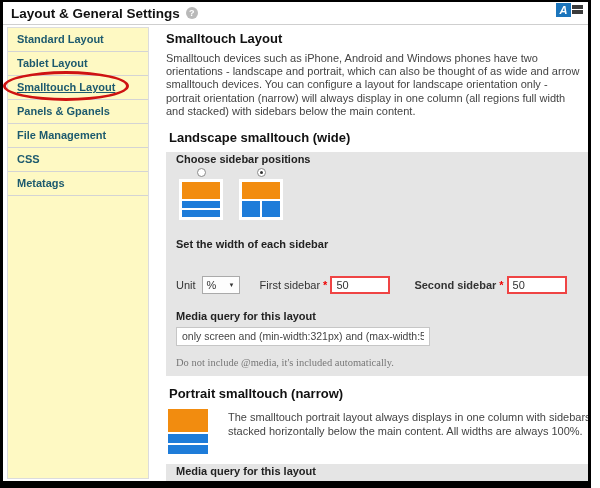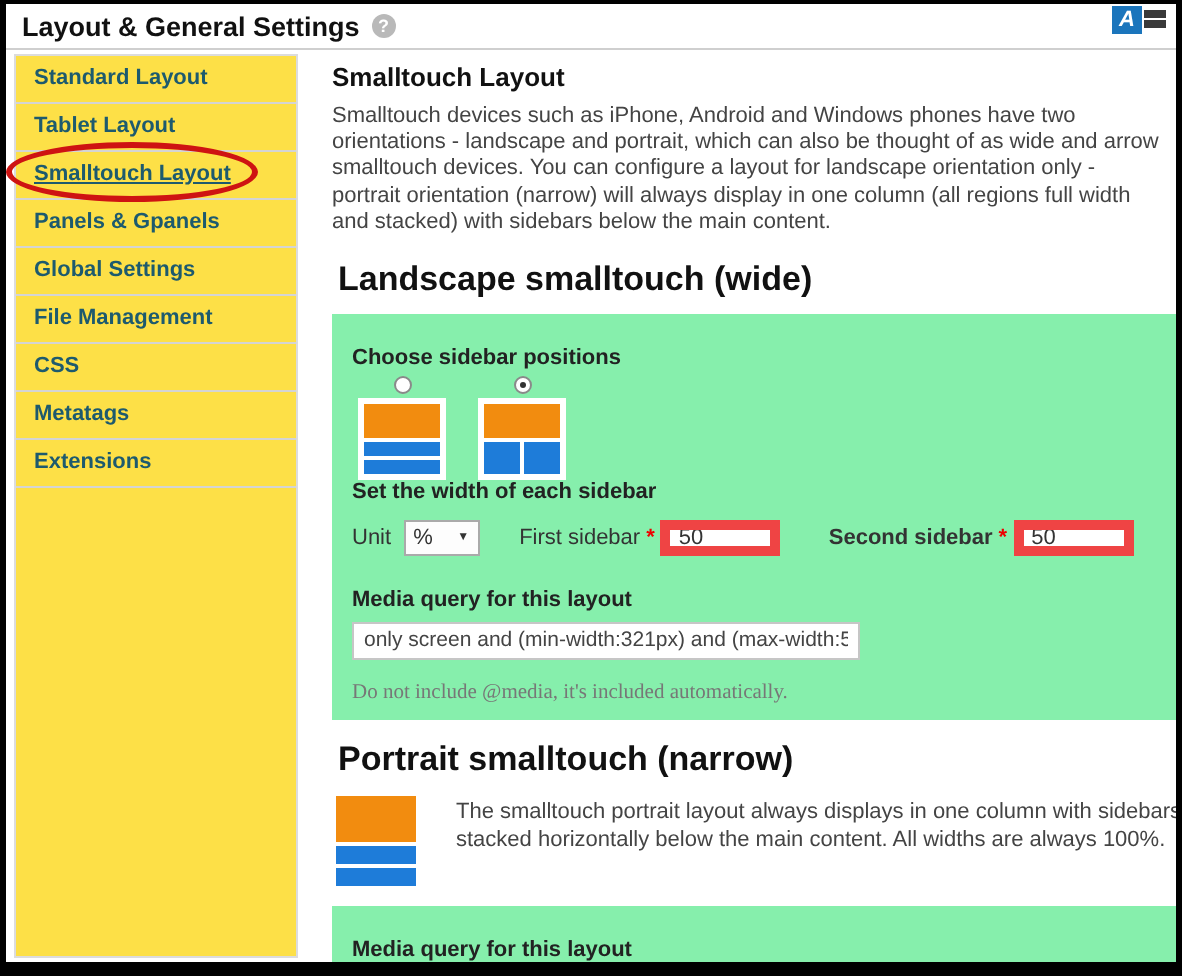--- a/index.html
+++ b/index.html
@@ -30,68 +30,68 @@
   .logo{position:absolute;top:1px;right:5px;display:flex;align-items:flex-start;gap:1px;}
   .logo-box{
     width:15px;height:14px;background:var(--logo_blue);color:#fff;
     font-weight:bold;font-style:italic;font-size:11px;line-height:14px;text-align:center;
   }
   .logo-text{display:flex;flex-direction:column;gap:1px;padding-top:2px;}
   .logo-text i{display:block;width:11px;height:4px;background:#3a3a3a;}
   
   .body{display:flex;height:457px;}
   .sidebar{
-    width:142px;margin:2px 0 3px 4px;background:#fde047;
+    width:142px;margin:2px 0 3px 4px;background:#fef9c3;
     border:1px solid #dcdcdc;flex-shrink:0;
   }
   .side-item{
     padding:5px 8px 6px 9px;border-bottom:1px solid #d4d4d4;
     font-size:11px;font-weight:bold;color:var(--link_teal);
     cursor:pointer;position:relative;
   }
   .side-item.active{text-decoration:underline;}
   .annotation-ellipse{
     position:absolute;left:-5px;top:-5px;width:126px;height:30px;
     border:3px solid var(--annotation_red);border-radius:50%;
     pointer-events:none;z-index:5;
   }
   .main{flex:1;padding:6px 10px 0 17px;}
   .main h1{font-size:13px;font-weight:bold;color:#111;margin-bottom:6px;}
   .intro{font-size:11px;line-height:1.2;color:#444;margin-bottom:12px;width:418px;}
-  .section-h{font-size:17px;font-weight:bold;color:#111;margin:0 0 7px 3px;}
-  .fieldset{background:#86efac;padding:16px 10px 8px;margin-bottom:10px;}
+  .section-h{font-size:13px;font-weight:bold;color:#111;margin:0 0 7px 3px;}
+  .fieldset{background:#e5e5e5;padding:1px 10px 8px;margin-bottom:10px;}
   .flabel{font-size:11px;font-weight:bold;color:#222;}
   
   .options-row{display:flex;gap:14px;margin:3px 0 0 2px;}
   .option{display:flex;flex-direction:column;align-items:center;width:46px;cursor:pointer;}
   .radio{
     width:9px;height:9px;border-radius:50%;border:1px solid #8a8a8a;background:#fff;
     margin-bottom:2px;position:relative;cursor:pointer;
   }
   .radio.checked::after{
     content:"";position:absolute;left:2px;top:2px;width:3px;height:3px;
     border-radius:50%;background:#333;
   }
   .thumb{background:#fff;padding:3px;width:44px;display:flex;flex-direction:column;gap:2px;}
   .blk-orange{height:17px;background:var(--orange);}
   .bar-blue{height:7px;background:var(--blue);}
   .sq-row{display:flex;gap:2px;}
   .sq-blue{width:18px;height:16px;background:var(--blue);flex:1;}
   
-  .w-label{}
-  .controls-row{display:flex;align-items:center;font-size:11px;color:#333;margin-top:8px;}
+  .w-label{margin-top:18px;}
+  .controls-row{display:flex;align-items:center;font-size:11px;color:#333;margin-top:26px;}
   .select{
     display:inline-flex;align-items:center;justify-content:space-between;
     width:38px;margin:0 8px 0 6px;padding:2px 4px;border:1px solid #aaa;
     background:#fdfdfd;cursor:pointer;font-size:11px;
   }
   .sel-arrow{font-size:6px;color:#333;}
   .req{color:#e00;font-weight:bold;margin:0 3px 0 3px;}
   .num-input{
-    width:60px;height:18px;border:5px solid #ef4444;font-size:11px;
+    width:60px;height:18px;border:2px solid #ef4444;font-size:11px;
     padding:1px 4px;color:#333;font-family:"Liberation Sans",sans-serif;
   }
   .gap1{margin-left:12px;}
   .gap2{margin-left:24px;font-weight:bold;}
   .mq-label{margin-top:16px;}
   .mq-input{
     display:block;width:254px;height:19px;border:1px solid #c6c6c6;
     font-size:10.5px;padding:1px 5px;color:#444;margin-top:5px;
     font-family:"Liberation Sans",sans-serif;
   }
@@ -123,25 +123,23 @@
 
   <div class="body">
     <div class="sidebar">
       <div class="side-item">Standard Layout</div>
       <div class="side-item">Tablet Layout</div>
       <div class="side-item active">
         <span>Smalltouch Layout</span>
         <span class="annotation-ellipse"></span>
       </div>
       <div class="side-item">Panels &amp; Gpanels</div>
-      <div class="side-item">Global Settings</div>
       <div class="side-item">File Management</div>
       <div class="side-item">CSS</div>
       <div class="side-item">Metatags</div>
-      <div class="side-item">Extensions</div>
     </div>
 
     <div class="main">
       <h1>Smalltouch Layout</h1>
       <p class="intro">Smalltouch devices such as iPhone, Android and Windows phones have two orientations - landscape and portrait, which can also be thought of as wide and arrow smalltouch devices. You can configure a layout for landscape orientation only - portrait orientation (narrow) will always display in one column (all regions full width and stacked) with sidebars below the main content.</p>
 
       <div class="section-h">Landscape smalltouch (wide)</div>
       <div class="fieldset">
         <div class="flabel">Choose sidebar positions</div>
         <div class="options-row">

